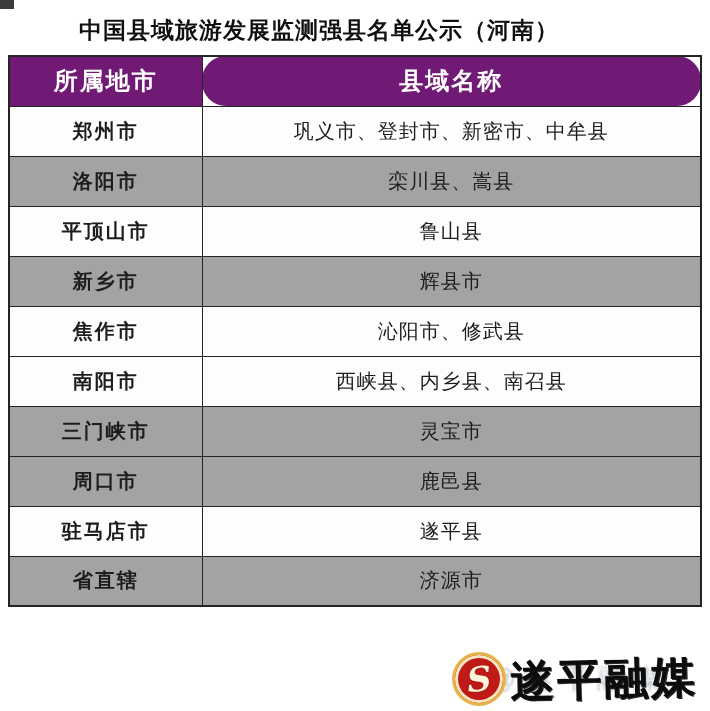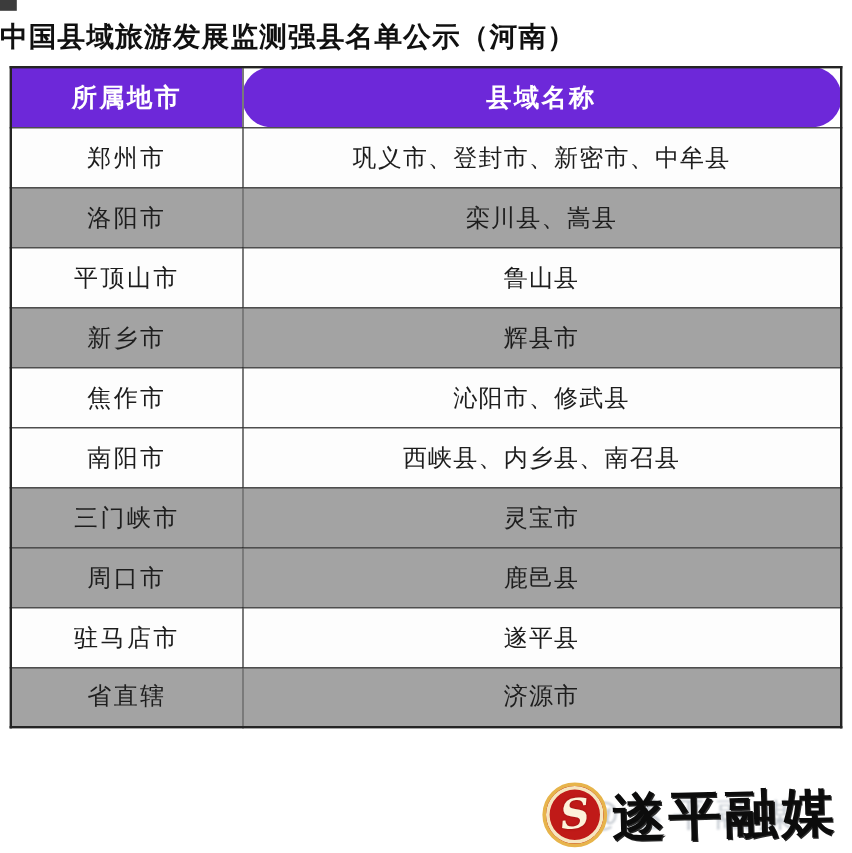--- a/index.html
+++ b/index.html
@@ -11,20 +11,21 @@
     overflow:hidden;
   }
   .corner-mark {
     position:absolute; left:0; top:0;
     width:14px; height:9px;
     background:#3c3c3c;
   }
   .title {
     position:absolute; top:15px; left:0;
     width:638px;
+    text-align:center;
     font-size:23px;
     font-weight:bold;
     color:#101010;
     letter-spacing:1px;
     white-space:nowrap;
   }
   table.county-table {
     position:absolute; top:55px; left:8px;
     width:694px;
     border-collapse:collapse;
@@ -35,27 +36,27 @@
     border:1.5px solid #242424;
     height:50px;
     padding:0;
     box-sizing:border-box;
     font-size:20px;
     color:#1d1d1d;
     overflow:hidden;
     white-space:nowrap;
   }
   .county-table th {
-    background:#6d28d9;
+    background:#701a75;
     color:#ffffff;
     font-weight:bold;
-    font-size:21px;
+    font-size:24px;
     letter-spacing:2px;
   }
-  .col-city { width:193px; text-align:center; letter-spacing:2px; }
+  .col-city { width:193px; text-align:center; letter-spacing:2px;font-weight:bold; }
   .col-counties { text-align:center; padding-left:14px; letter-spacing:1px; }
   tbody tr { background:#fdfdfd; }
   tbody tr.alt { background:#a3a3a3; }
 
   .watermark {
     position:absolute; left:446px; top:646px;
     width:264px; height:65px;
     z-index:5;
   }
   .wm-faint {

